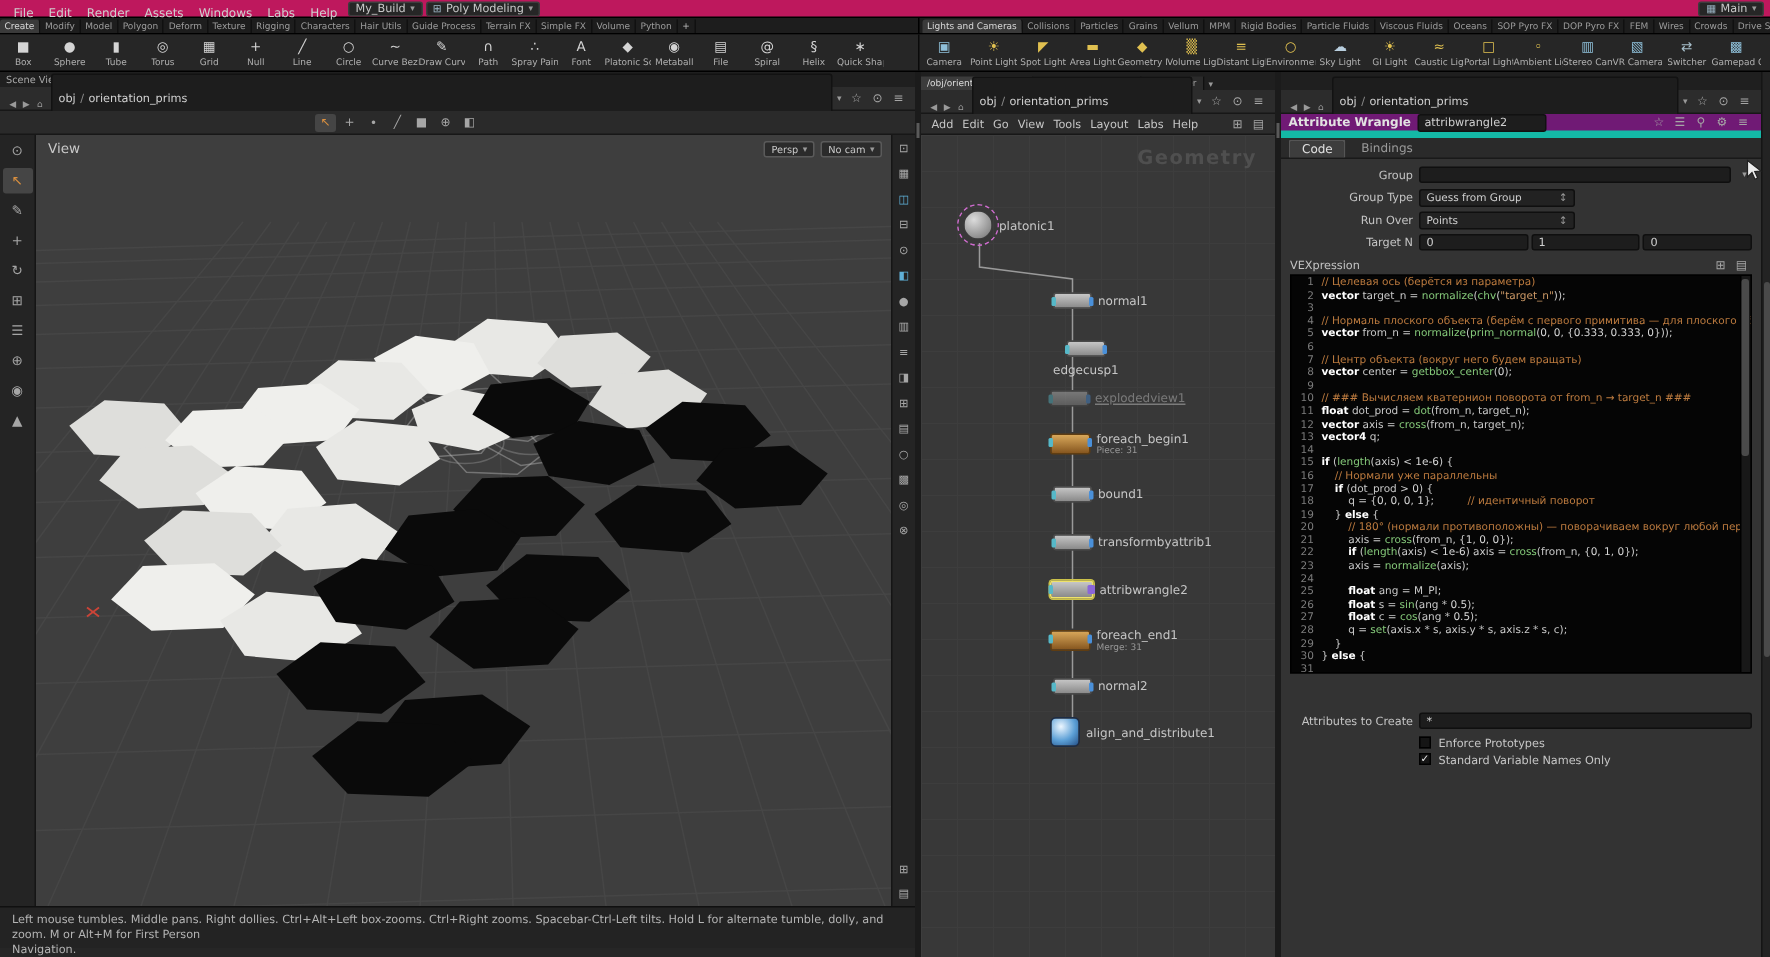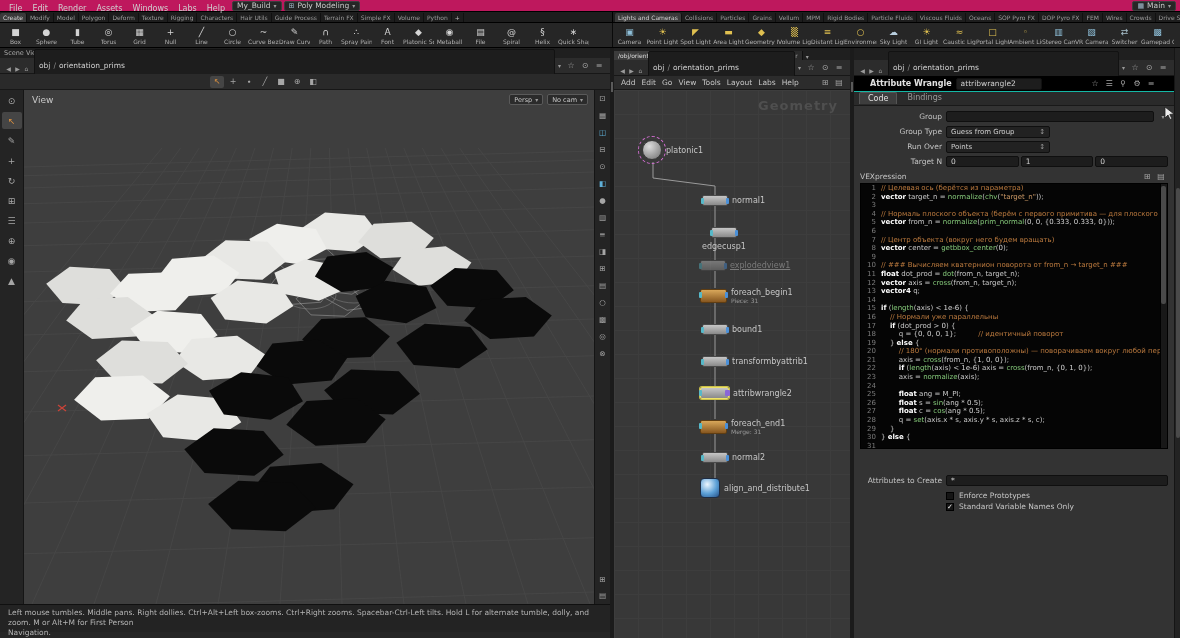--- a/index.html
+++ b/index.html
@@ -82,25 +82,25 @@
 .nbody.obj{width:20px;height:20px;border-radius:50%;background:radial-gradient(circle at 35% 30%,#dcdcdc,#6f6f6f);border:1px solid #3a3a3a}
 .nbody.obj::after{content:"";position:absolute;inset:-5px;border:1px dashed #cf6ccf;border-radius:50%}
 .nbody.hda{width:20px;height:20px;border-radius:4px;background:radial-gradient(circle at 35% 30%,#ecf6ff,#5b9fd6 55%,#244f86);border:1px solid #1d2c44}
 .ntext{display:flex;flex-direction:column;justify-content:center}
 .nlabel{font-size:8px;color:#c6c6c6;white-space:nowrap;line-height:9px}
 .nsub{font-size:6px;color:#989898;white-space:nowrap}
 .bypassed{opacity:.45}
 
 #param-pane{width:320px;display:flex;flex-direction:column;background:#333}
 #param-topstrip{height:12px;background:#1f1f1f}
-#param-header{height:16px;background:#000000;display:flex;align-items:center;gap:4px;padding:0 16px;border-bottom:1px solid #14b8a6}
+#param-header{height:16px;background:#701a75;display:flex;align-items:center;gap:4px;padding:0 5px;border-bottom:5px solid #14b8a6}
 #param-title{font-size:8px;font-weight:bold;color:#e2e2e2;white-space:nowrap}
 #param-name{background:#1d1d1d;border:1px solid #111;border-radius:2px;height:12px;padding:0 4px;font-size:7.5px;color:#cfcfcf;min-width:86px}
 #param-header-icons{margin-left:auto;display:flex}
-#param-tabs{height:14px;background:#2a2a2a;display:flex;align-items:flex-start;padding:0 5px;gap:2px;border-bottom:1px solid #191919}
+#param-tabs{height:14px;background:#2a2a2a;display:flex;align-items:center;padding:0 5px;gap:2px;border-bottom:1px solid #191919}
 .ctab{font-size:8px;color:#9a9a9a;padding:1px 8px}
 .ctab.active{background:#3d3d3d;color:#e0e0e0;border:1px solid #555;border-bottom:none;border-radius:2px 2px 0 0}
 #param-rows{padding:3px 6px 1px 6px}
 .prow{display:flex;align-items:center;height:15px;gap:4px}
 .plabel{width:82px;text-align:right;font-size:7.5px;color:#c4c4c4;flex:none;white-space:nowrap}
 .inp{background:#1d1d1d;border:1px solid #0f0f0f;border-radius:2px;height:11px;font-size:7.5px;color:#d0d0d0;display:flex;align-items:center;padding:0 4px}
 .inp.grow{flex:1}
 .combo-btn{font-size:6px;color:#9a9a9a;width:10px;text-align:center}
 .sel{width:104px;background:#222;border:1px solid #0f0f0f;border-radius:2px;height:12px;display:flex;align-items:center;justify-content:space-between;padding:0 4px;font-size:7px;color:#cfcfcf}
 .updn{font-size:7px;color:#999}
@@ -119,21 +119,21 @@
 .ct .fn{color:#85c97a}
 .ct .str{color:#cc9966}
 .ct .num{color:#d6d6d6}
 #escroll{position:absolute;right:0;top:0;bottom:0;width:7px;background:#181818;border-left:1px solid #000}
 #ethumb{position:absolute;right:1px;top:2px;width:5px;height:118px;background:#4a4a4a;border-radius:2px}
 #editor-status{height:12px;margin:1px 6px 0 6px;display:flex;gap:2px}
 #es-left{flex:1;background:#1b1b1b;border:1px solid #0c0c0c;border-radius:2px}
 #es-right{width:48px;background:#151515;border:1px solid #0c0c0c;border-radius:2px;font-size:6.5px;color:#bdbdbd;display:flex;align-items:center;justify-content:center}
 #attr-row{margin-top:24px}
 #checks{margin:3px 0 0 92px;display:flex;flex-direction:column;gap:2px}
-.chkrow{display:flex;align-items:flex-end;gap:5px;height:9px}
+.chkrow{display:flex;align-items:flex-start;gap:5px;height:9px}
 .chk{width:8px;height:8px;background:#151515;border:1px solid #000;font-size:7px;line-height:7px;color:#ededed;display:flex;align-items:center;justify-content:center}
 .chklabel{font-size:7.5px;color:#c6c6c6}
 #pane-scroll{width:6px;background:#232323;position:relative;border-left:1px solid #151515}
 #pane-thumb{position:absolute;top:140px;left:1px;width:4px;height:250px;background:#4a4a4a;border-radius:2px}
 #mouse-cursor{position:absolute;left:1164px;top:106px;z-index:99}
 </style>
 </head>
 <body>
 
 <div id="root">

